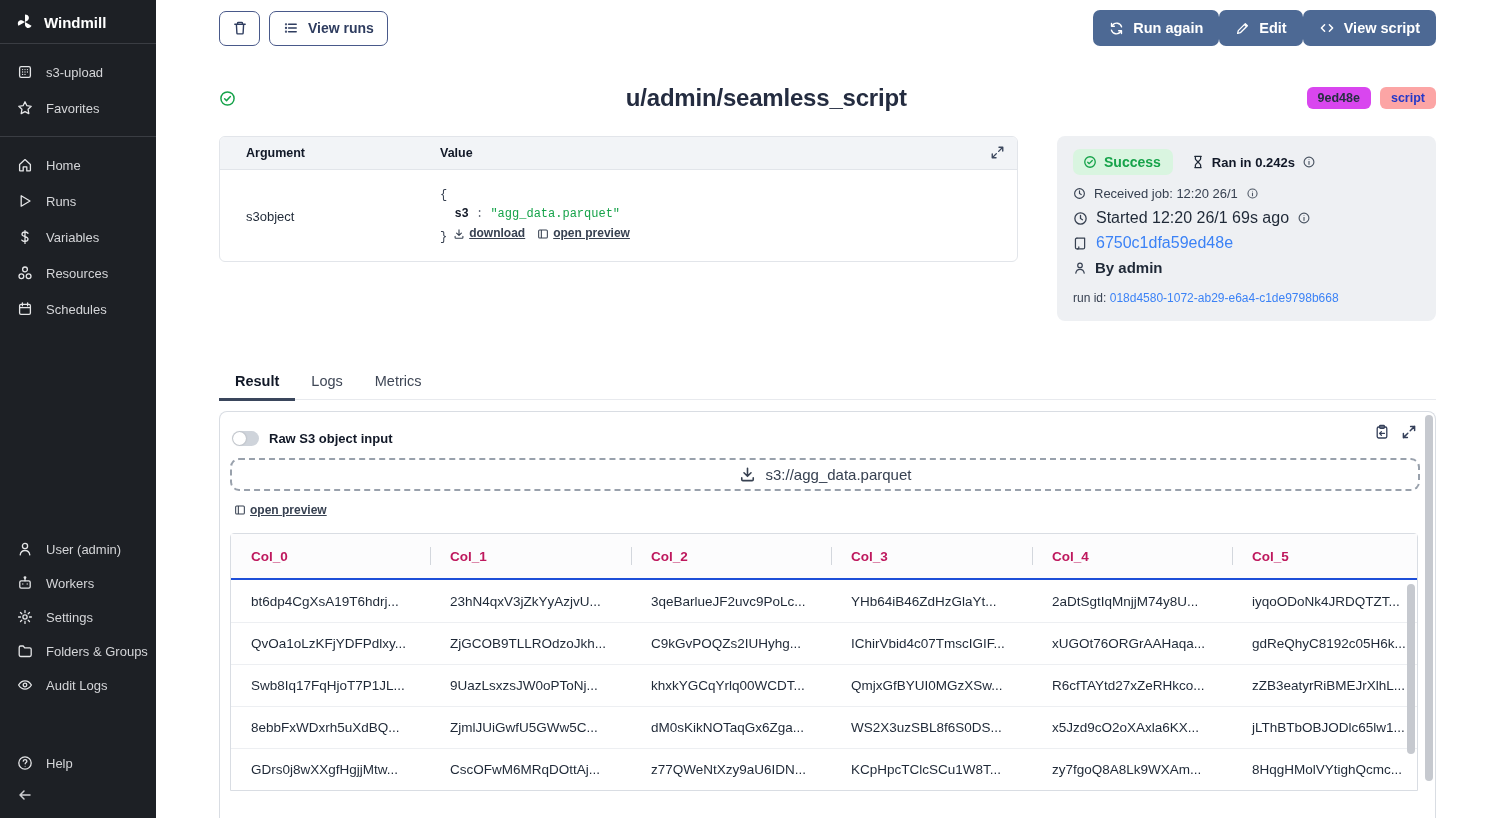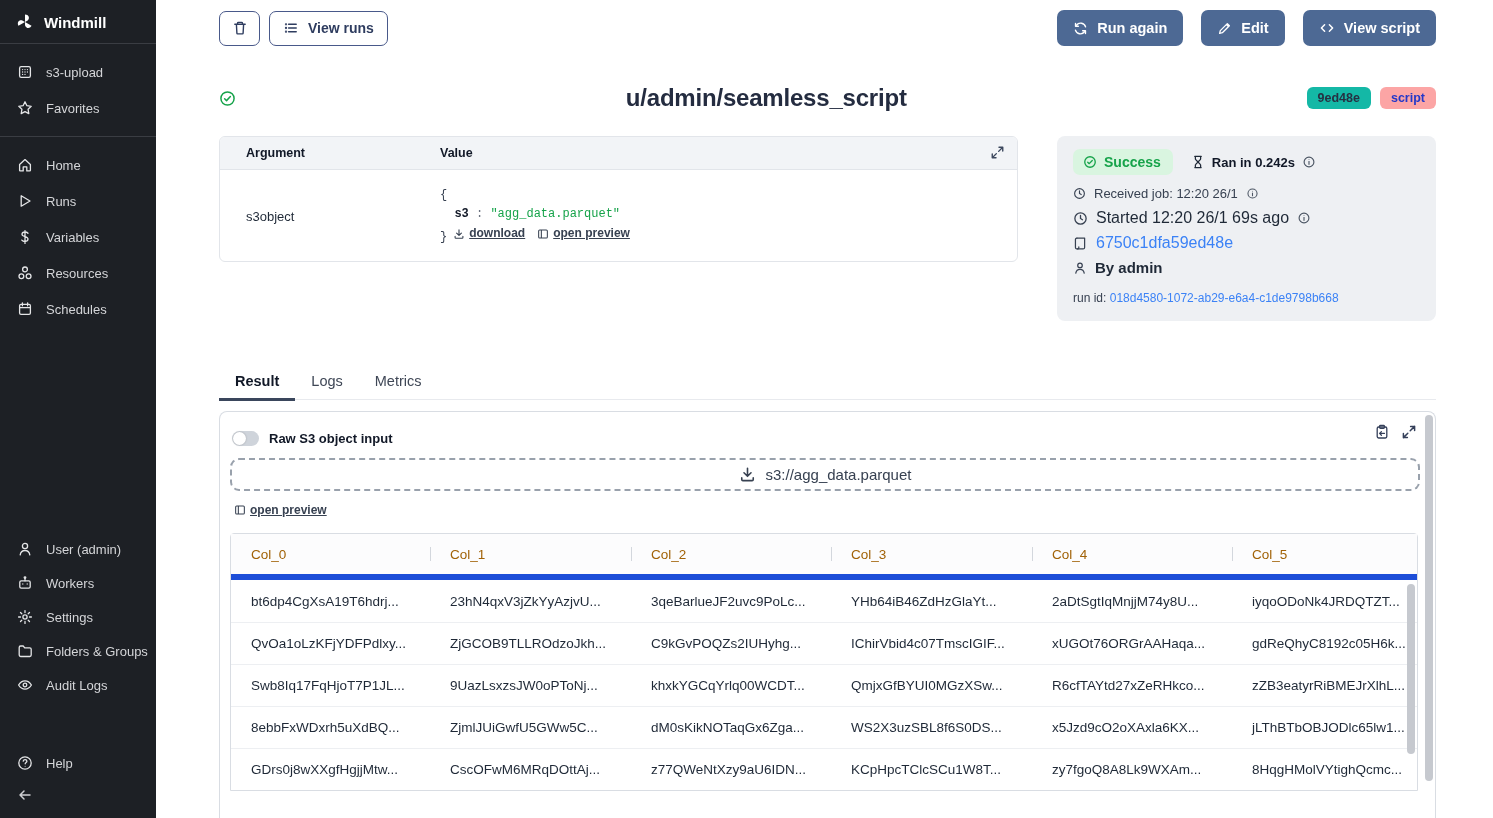--- a/index.html
+++ b/index.html
@@ -22,32 +22,32 @@
   .side-item.small { height:34px; }
   .help-gap { margin-top:44px; }
   .back-row { height:30px; padding:0 17px; display:flex; align-items:center; cursor:pointer; }
 
   
   .main { flex:1; position:relative; padding:10px 57px 0 63px; background:#fff; }
 
   .toolbar { display:flex; justify-content:space-between; align-items:center; }
   .tb-left, .tb-right { display:flex; align-items:center; }
   .tb-left { gap:9px; }
-  .tb-right { gap:18px; }
+  .tb-right { }
   .btn-outline { display:inline-flex; align-items:center; justify-content:center; gap:9px; height:35px; padding:0 13px;
     border:1px solid #49598a; border-radius:7px; background:#fff; color:#2e3c5f; font-weight:700; font-size:14px; cursor:pointer; }
   .btn-outline.icon-only { width:41px; padding:0; }
   .btn-primary { display:inline-flex; align-items:center; gap:9px; height:36px; padding:0 16px; border:none; border-radius:7px;
     background:var(--primary,#4d6994); color:#fff; font-weight:700; font-size:14.5px; cursor:pointer; }
 
   .title-row { margin-top:38px; display:flex; align-items:center; gap:14px;justify-content:space-between; }
   .page-title { font-size:24px; font-weight:800; color:#242c40; letter-spacing:-0.2px; }
   .badges { display:flex; align-items:center; gap:9px; margin-left:10px; }
   .badge { font-size:12.5px; font-weight:700; padding:4px 11px; border-radius:6px; }
-  .badge.gray { background:#14b8a6; color:#263042; }
+  .badge.gray { background:#d946ef; color:#263042; }
   .badge.blue { background:#fca5a5; color:#2438c9; }
 
   .content-row { margin-top:24px; display:flex; justify-content:space-between; align-items:flex-start; }
 
   
   .args-card { width:799px; border:1px solid #e2e5ea; border-radius:6px; overflow:hidden; }
   .args-header { position:relative; display:flex; align-items:center; height:33px; background:#f2f4f7; border-bottom:1px solid #e2e5ea;
     font-size:12.5px; font-weight:700; color:#111827; }
   .args-header .c1 { width:220px; padding-left:26px; }
   .args-header .c2 { flex:1; }
@@ -93,22 +93,22 @@
   .toggle .knob { position:absolute; left:1px; top:1px; width:13px; height:13px; border-radius:50%; background:#fff; box-shadow:0 0 2px rgba(0,0,0,.25); }
   .toggle-label { font-size:13px; font-weight:600; color:#111827; }
   .dashed-btn { margin-top:12px; height:33px; border:2px dashed #99a1ac; border-radius:9px; background:#fff;
     display:flex; align-items:center; justify-content:center; gap:10px; width:100%;
     font-size:15px; color:#374151; font-weight:500; cursor:pointer; font-family:inherit; }
   .open-preview-row { margin-top:11px; margin-left:4px; }
 
   
   table.data { margin-top:13px; width:1188px; border-collapse:separate; border-spacing:0; table-layout:fixed;
     border:1px solid #d9dde3; border-radius:4px 4px 0 0; }
-  table.data th { height:46px; text-align:left; padding:0 8px 0 20px; font-size:13.5px; font-weight:400; color:#a16207;
-    background:#fcfcfd; border-bottom:6px solid #1d4ed8; position:relative; white-space:nowrap; overflow:hidden; }
+  table.data th { height:46px; text-align:left; padding:0 8px 0 20px; font-size:13.5px; font-weight:700; color:#be185d;
+    background:#fcfcfd; border-bottom:2px solid #1d4ed8; position:relative; white-space:nowrap; overflow:hidden; }
   table.data th + th::before { content:""; position:absolute; left:0; top:13px; bottom:13px; width:1px; background:#d3d7dd; }
   table.data td { height:42px; padding:0 6px 0 20px; font-size:13.5px; color:#1f2937; white-space:nowrap; overflow:hidden; }
   table.data tr + tr td { border-top:1px solid #edeff2; }
   table.data tr:first-child td { border-top:none; }
 
   .scroll-thumb { position:absolute; width:8px; border-radius:4px; background:#c6c9cf; cursor:pointer; }
   .table-scroll { right:20px; top:172px; height:170px; }
   .panel-scroll { right:2px; top:3px; height:366px; }
 </style>
 </head>

